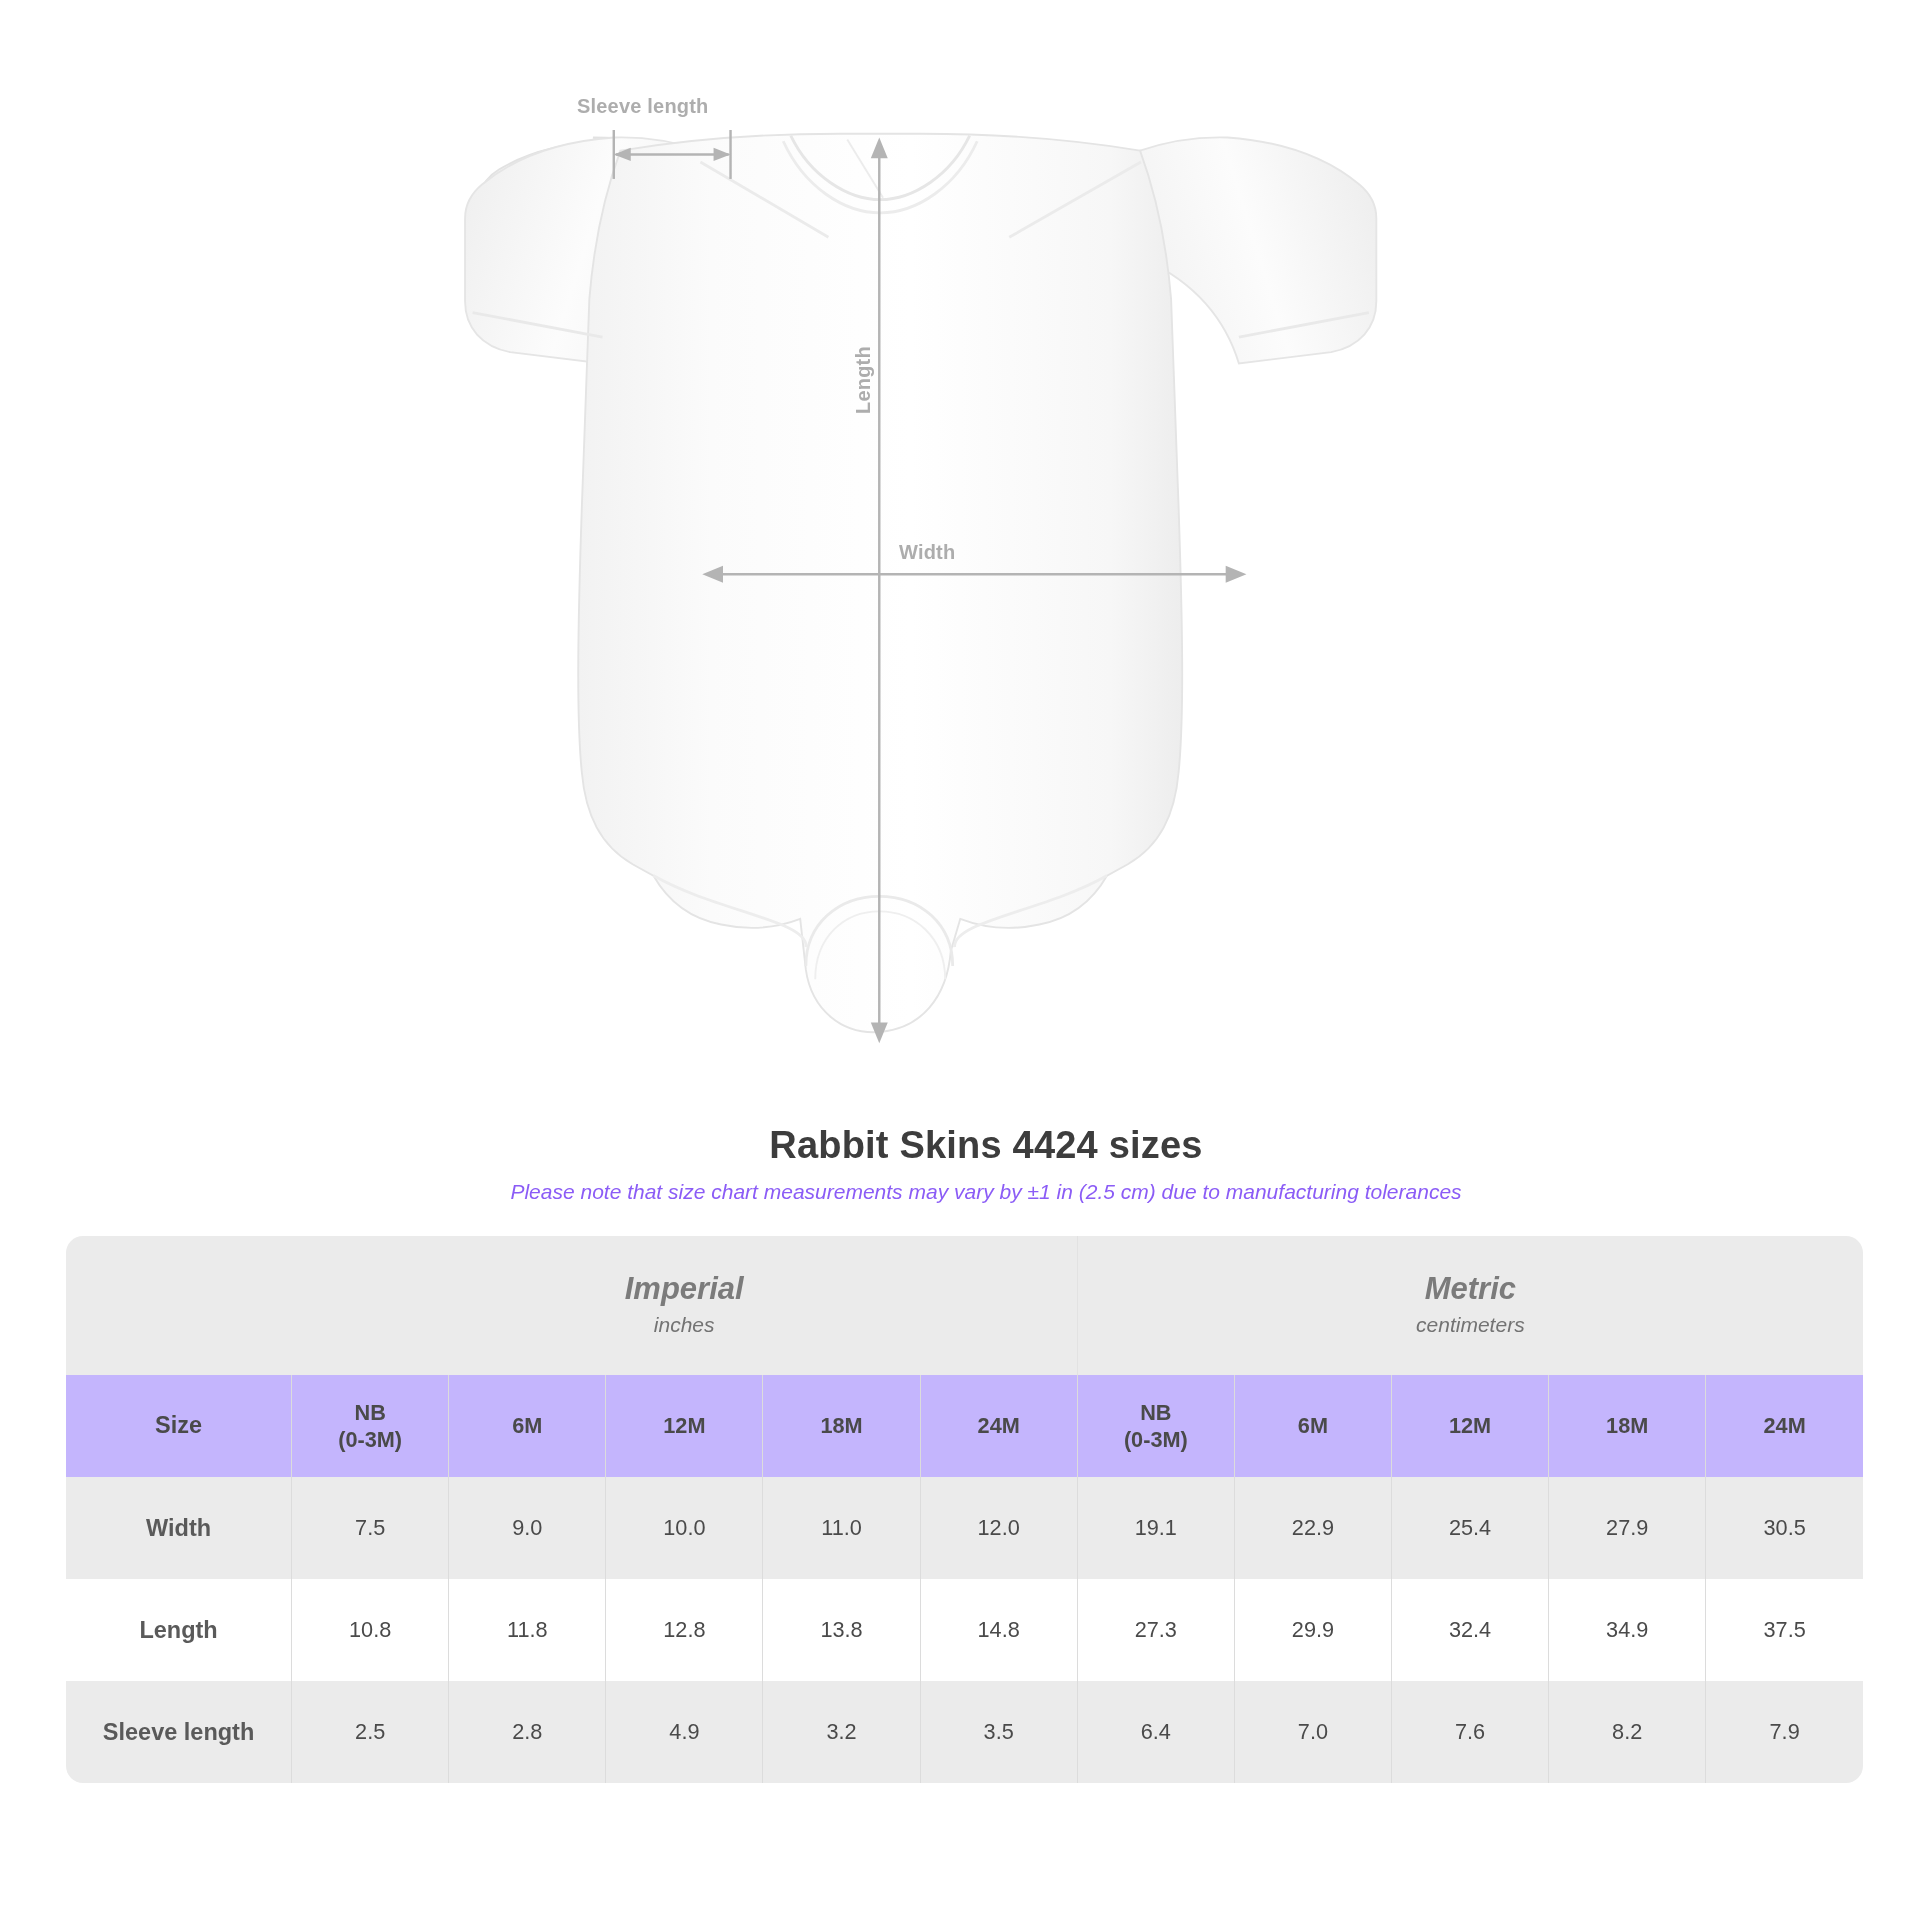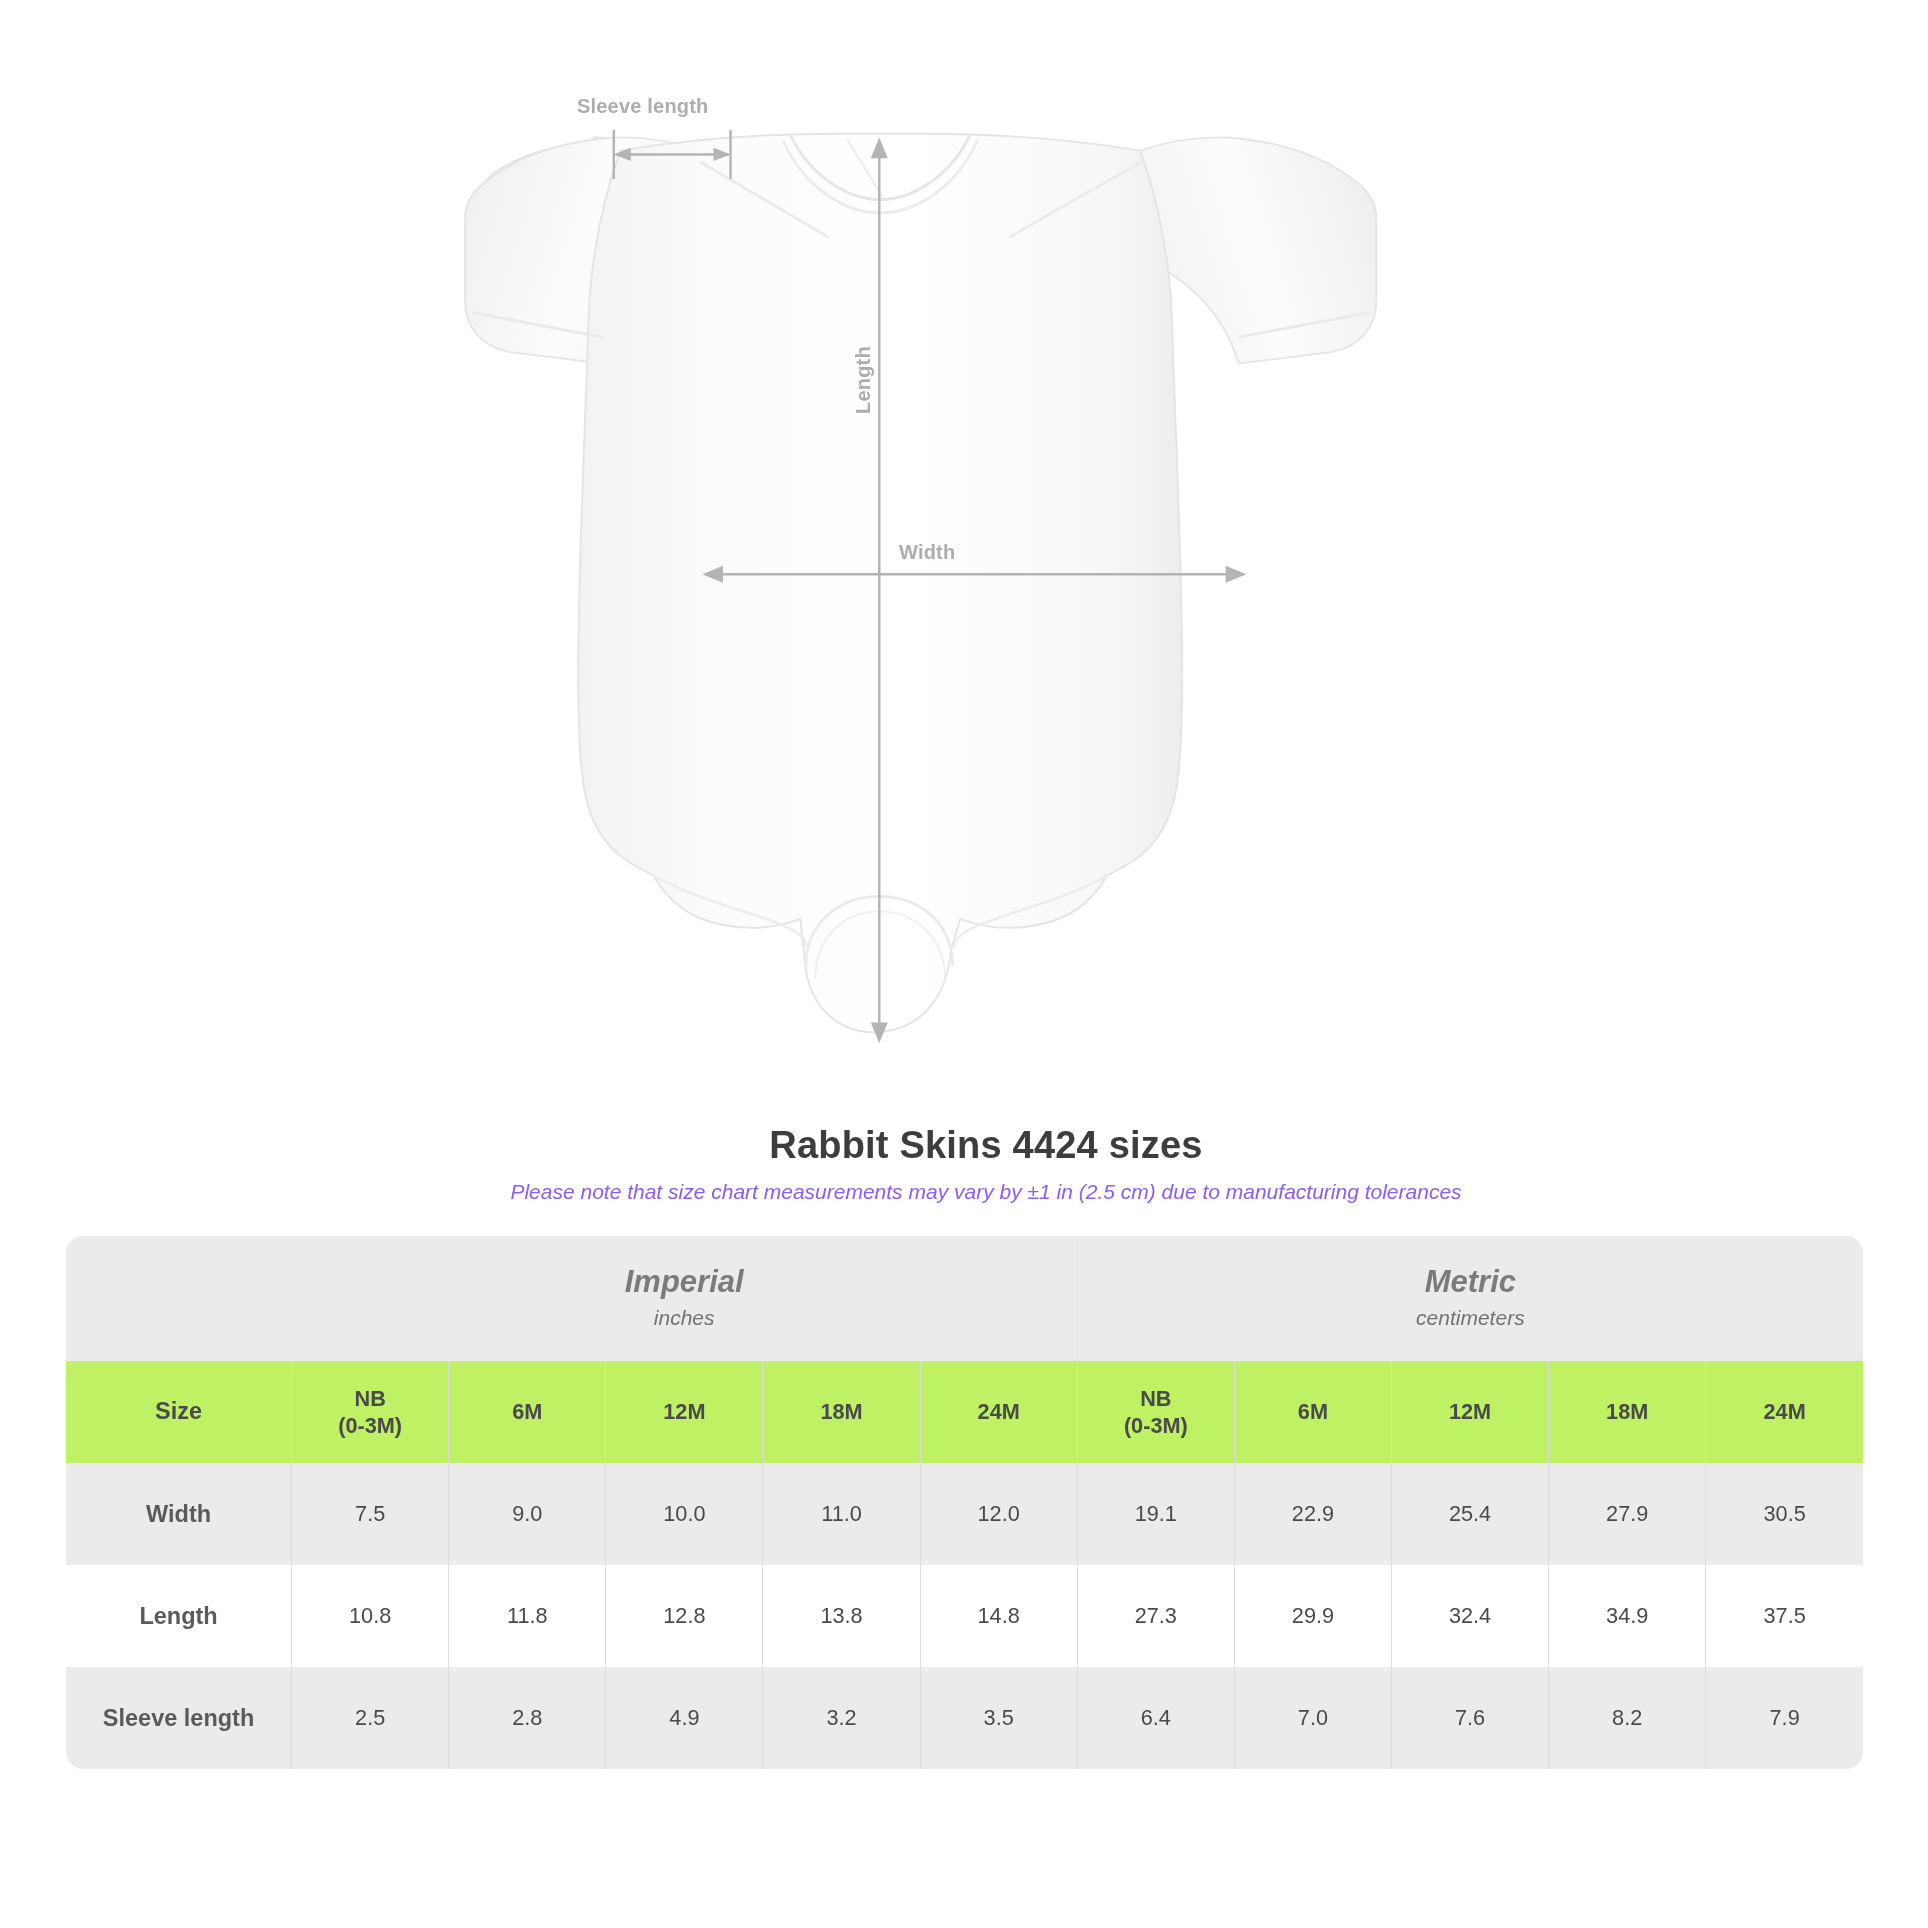--- a/index.html
+++ b/index.html
@@ -83,39 +83,39 @@
   table.size-table td,
   table.size-table th {
     text-align: center;
     vertical-align: middle;
     font-size: 21.7px;
     color: #4a4a4a;
     padding: 0;
     border: none;
   }
   .unit-row td {
-    height: 125px;
+    height: 139px;
     background: #ebebeb;
   }
   .unit-name {
     font-size: 31px;
     font-style: italic;
     font-weight: bold;
     color: #7b7b7b;
     line-height: 1.25;
   }
   .unit-sub {
     font-size: 21px;
     font-style: italic;
     color: #737373;
     line-height: 1.5;
   }
   .head-row td {
     height: 102px;
-    background: #bef264;
+    background: #c4b5fd;
     font-weight: bold;
     color: #5a5a5a;
     font-size: 22.6px;
     line-height: 1.25;
   }
   .head-row td.rowlabel { font-size: 23.5px; }
   .data-row td {
     height: 102px;
     font-size: 23.5px;
     color: #4f4f4f;

